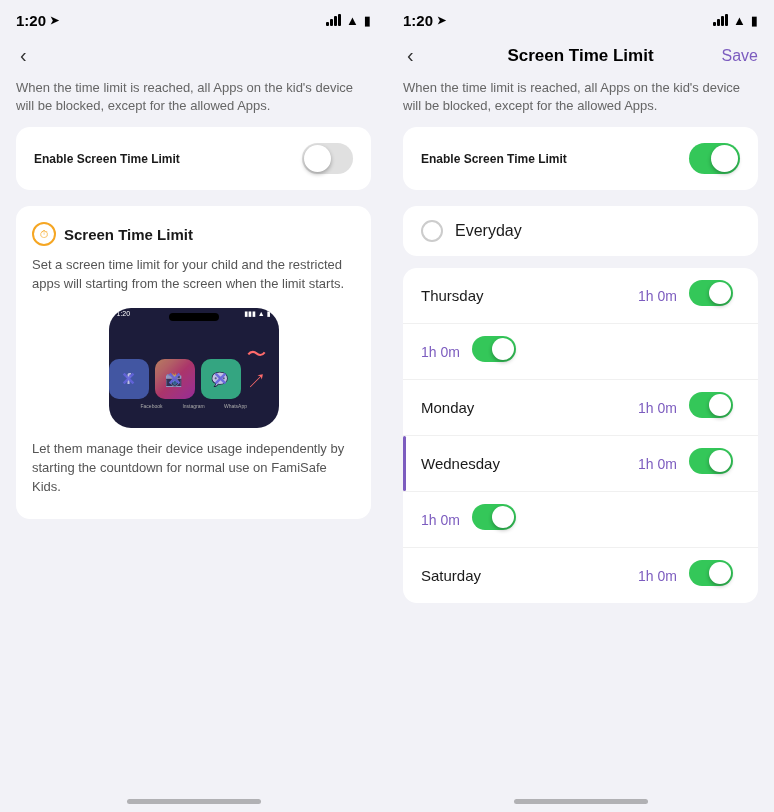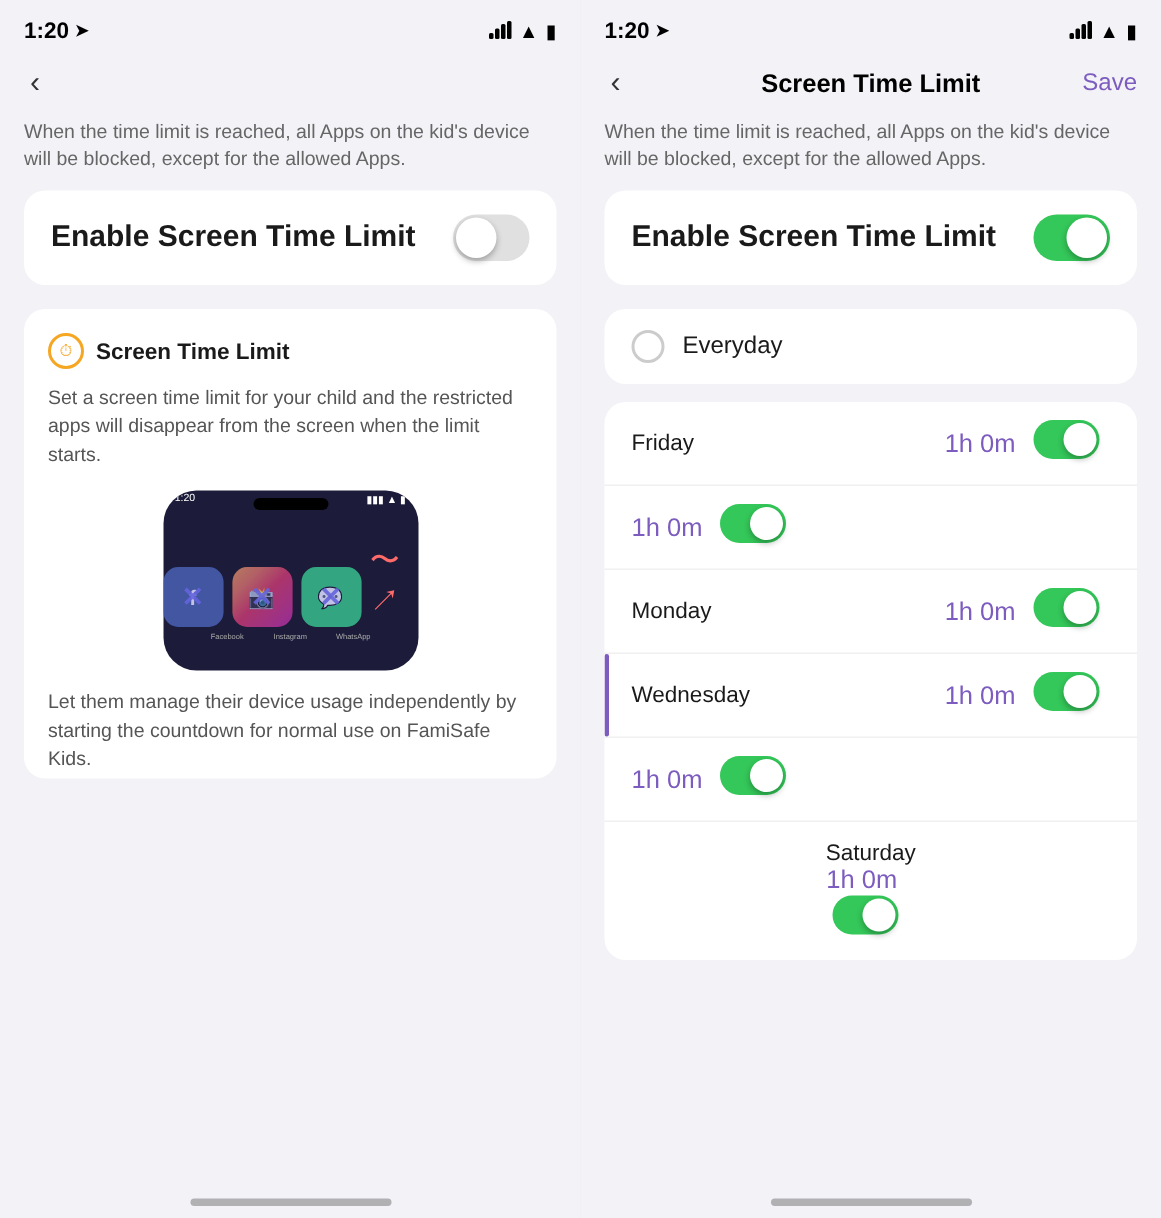--- a/index.html
+++ b/index.html
@@ -104,21 +104,21 @@
     .enable-card {
       margin: 0 16px 16px;
       background: #fff;
       border-radius: 14px;
       padding: 16px 18px;
       display: flex;
       align-items: center;
       justify-content: space-between;
     }
     .enable-label {
-      font-size: 20px;
+      font-size: 12px;
       font-weight: 600;
       color: #1a1a1a;
     }
 
     
     .toggle {
       position: relative;
       width: 51px;
       height: 31px;
       cursor: pointer;
@@ -246,37 +246,37 @@
       border-radius: 14px;
       overflow: hidden;
     }
     .day-row {
       display: flex;
       align-items: center;
       padding: 12px 18px;
       border-bottom: 1px solid #f0f0f0;
       position: relative;
     }
-    .day-row:last-child { border-bottom: none; flex-direction: column; }
+    .day-row:last-child { border-bottom: none; }
     .day-indicator {
       width: 3px;
       height: 100%;
       position: absolute;
       left: 0;
       top: 0;
       background: #7c5cbf;
       border-radius: 2px;
     }
     .day-name {
       font-size: 15px;
       color: #1a1a1a;
       flex: 1;
     }
     .day-time {
-      font-size: 17px;
+      font-size: 14px;
       color: #7c5cbf;
       margin-right: 12px;
     }
     .day-time.close {
       color: #aaa;
     }
 
     
     .right-scroll {
       flex: 1;
@@ -320,21 +320,21 @@
         <div class="toggle-thumb"></div>
       </div>
     </div>
   </div>
 
   <div class="info-card">
     <div class="info-card-title">
       <div class="clock-icon-circle">⏱</div>
       <span class="info-card-title-text">Screen Time Limit</span>
     </div>
-    <p class="info-card-desc">Set a screen time limit for your child and the restricted apps will disappear from the screen when the limit starts.</p>
+    <p class="info-card-desc">Set a screen time limit for your child and the restricted apps will starting from the screen when the limit starts.</p>
 
     <div style="display:flex;justify-content:center;margin-bottom:12px;">
       <div style="background:#1c1c3a;border-radius:22px;width:170px;height:120px;position:relative;overflow:hidden;display:flex;flex-direction:column;align-items:center;justify-content:center;">
 
         <div style="position:absolute;top:5px;left:50%;transform:translateX(-50%);width:50px;height:8px;background:#000;border-radius:4px;z-index:3;"></div>
 
         <div style="position:absolute;top:2px;left:8px;right:8px;display:flex;justify-content:space-between;font-size:7px;color:#fff;z-index:2;">
           <span>1:20</span>
             <span>▮▮▮ ▲ ▮</span>
         </div>
@@ -419,21 +419,21 @@
     <div class="options-card">
       <div class="option-row">
         <div class="radio-circle"></div>
         <span class="option-label">Everyday</span>
       </div>
     </div>
 
     <div class="days-card">
 
       <div class="day-row">
-        <span class="day-name">Friday</span>
+        <span class="day-name">Thursday</span>
         <span class="day-time">1h 0m</span>
         <div class="toggle toggle-sm">
           <div class="toggle-track on">
             <div class="toggle-thumb"></div>
           </div>
         </div>
       </div>
 
       <div class="day-row">
         <span class="day-time">1h 0m</span>

